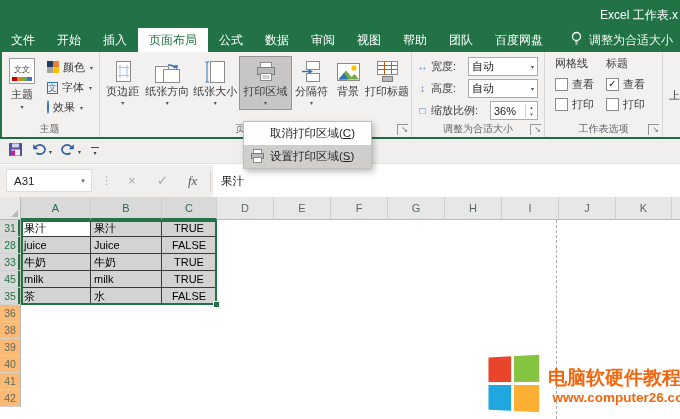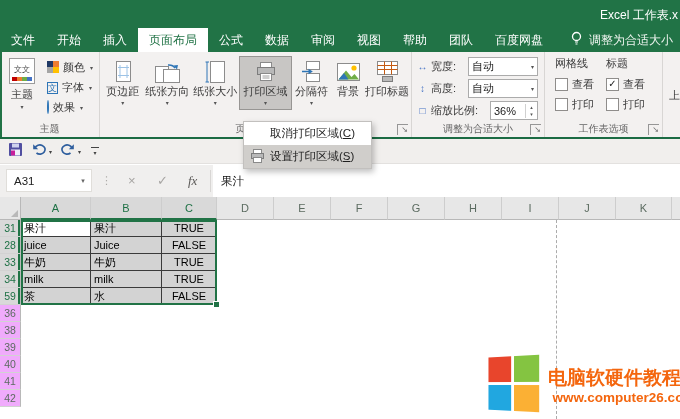--- a/index.html
+++ b/index.html
@@ -81,21 +81,21 @@
   .finput{position:absolute;left:213px;top:0;right:0;height:32px;background:#fff;display:flex;align-items:center;padding-left:8px;font-size:11.5px;color:#111;}
   
   .grid{position:absolute;left:0;top:197px;width:680px;height:222px;background:#fff;overflow:hidden;}
   .ghead{display:flex;height:23px;}
   .corner{width:21px;background:#e7e7e7;border-right:1px solid #b8b8b8;border-bottom:1px solid #b8b8b8;position:relative;box-sizing:border-box;flex:none;}
   .corner::after{content:"";position:absolute;right:2px;bottom:2px;border-left:7px solid transparent;border-bottom:7px solid #b9b9b9;}
   .ch{box-sizing:border-box;background:#e7e7e7;border-right:1px solid #cdcdcd;border-bottom:1px solid #b8b8b8;font-size:11px;color:#5b6b60;display:flex;align-items:center;justify-content:center;flex:none;}
   .ch.selcol{background:#d9d9d9;color:#1e7145;border-bottom:2px solid #217346;}
   .ch.filler{border-right:none;}
   .grow{display:flex;height:17px;}
-  .rh{box-sizing:border-box;width:21px;background:#f0abfc;border-right:1px solid #b8b8b8;border-bottom:1px solid #d2d2d2;font-size:10.5px;color:#5b6b60;display:flex;align-items:center;justify-content:center;flex:none;}
+  .rh{box-sizing:border-box;width:21px;background:#fdba74;border-right:1px solid #b8b8b8;border-bottom:1px solid #d2d2d2;font-size:10.5px;color:#5b6b60;display:flex;align-items:center;justify-content:center;flex:none;}
   .rh.selrow{background:#d9d9d9;color:#1e7145;box-shadow:inset -2px 0 0 #217346;}
   .cell{box-sizing:border-box;font-size:11px;color:#000;display:flex;align-items:center;padding:0 3px;overflow:hidden;flex:none;white-space:nowrap;}
   .cell.data{background:#d3d3d3;border-right:1px solid #3a3a3a;border-bottom:1px solid #3a3a3a;}
   .cell.active{background:#fff;}
   .cell.center{justify-content:center;padding:0;}
   .sel-outline{position:absolute;left:21px;top:23px;width:196px;height:85px;border:2px solid #217346;box-sizing:border-box;pointer-events:none;z-index:5;}
   .fill-handle{position:absolute;left:213px;top:104px;width:7px;height:7px;background:#217346;border:1px solid #fff;box-sizing:border-box;z-index:6;}
   .pagebreak{position:absolute;left:556px;top:23px;height:199px;border-left:1px dashed #ababab;z-index:2;}
   
   .menu{position:absolute;left:243px;top:121px;width:127px;background:#fff;border:1px solid #c2c0be;box-shadow:2px 3px 6px rgba(0,0,0,.25);z-index:60;}
@@ -431,35 +431,35 @@
           <div class="cell" style="width: 57px;"></div>
           <div class="cell" style="width: 57px;"></div>
           <div class="cell" style="width: 57px;"></div>
           <div class="cell" style="width: 57px;"></div>
           <div class="cell" style="width: 57px;"></div>
           <div class="cell" style="width: 57px;"></div>
           <div class="cell" style="width: 57px;"></div>
           <div class="cell" style="width: 56px;"></div>
         </div>
         <div class="grow">
-          <div class="rh selrow">34</div>
+          <div class="rh selrow">45</div>
           <div class="cell data" style="width: 70px;">milk</div>
           <div class="cell data" style="width: 71px;">milk</div>
           <div class="cell data center" style="width: 55px;">TRUE</div>
           <div class="cell" style="width: 57px;"></div>
           <div class="cell" style="width: 57px;"></div>
           <div class="cell" style="width: 57px;"></div>
           <div class="cell" style="width: 57px;"></div>
           <div class="cell" style="width: 57px;"></div>
           <div class="cell" style="width: 57px;"></div>
           <div class="cell" style="width: 57px;"></div>
           <div class="cell" style="width: 56px;"></div>
         </div>
         <div class="grow">
-          <div class="rh selrow">59</div>
+          <div class="rh selrow">35</div>
           <div class="cell data" style="width: 70px;">茶</div>
           <div class="cell data" style="width: 71px;">水</div>
           <div class="cell data center" style="width: 55px;">FALSE</div>
           <div class="cell" style="width: 57px;"></div>
           <div class="cell" style="width: 57px;"></div>
           <div class="cell" style="width: 57px;"></div>
           <div class="cell" style="width: 57px;"></div>
           <div class="cell" style="width: 57px;"></div>
           <div class="cell" style="width: 57px;"></div>
           <div class="cell" style="width: 57px;"></div>

